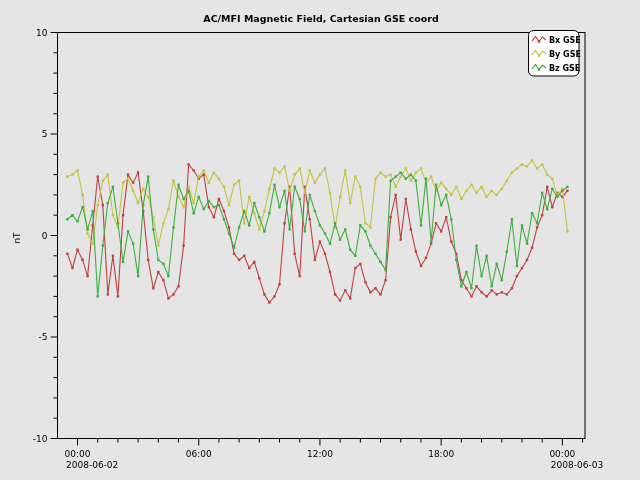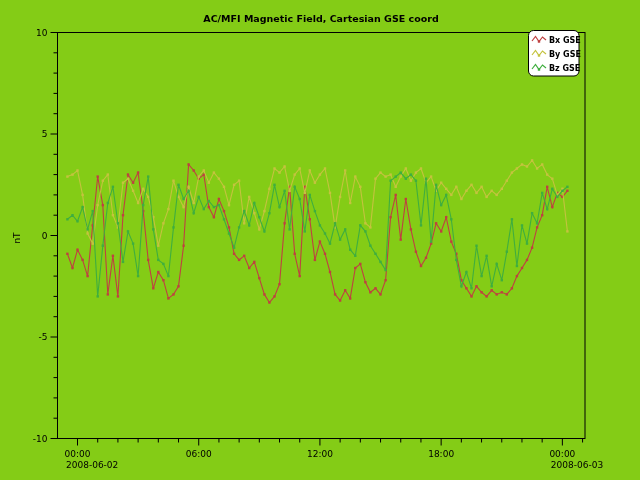--- a/index.html
+++ b/index.html
@@ -1,16 +1,16 @@
 <!DOCTYPE html>
 <html><head>
 <meta charset="utf-8">
 <style>
   html,body{margin:0;padding:0;background:#ffffff;}
-  .page{position:relative;width:640px;height:480px;background:#84cc16;overflow:hidden;
+  .page{position:relative;width:640px;height:480px;background:#e5e5e5;overflow:hidden;
         font-family:"DejaVu Sans","Liberation Sans",sans-serif;}
   svg{position:absolute;left:0;top:0;}
   .title-text{font-family:"DejaVu Sans","Liberation Sans",sans-serif;font-size:9.5px;font-weight:bold;fill:#000;}
   .tick-label{font-family:"DejaVu Sans","Liberation Sans",sans-serif;font-size:9px;fill:#000;}
   .legend-label{font-family:"DejaVu Sans","Liberation Sans",sans-serif;font-size:8px;font-weight:bold;fill:#000;}
 </style>
 </head>
 <body>
 
 <div class="page">

